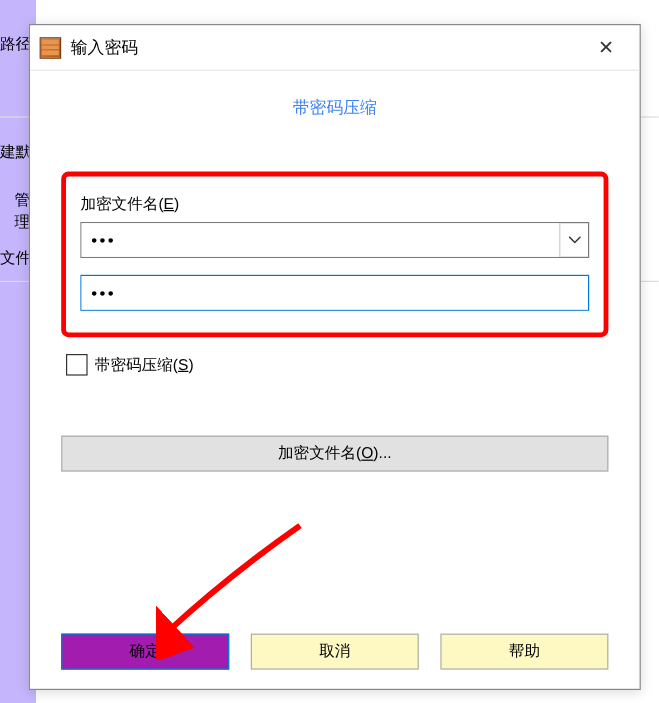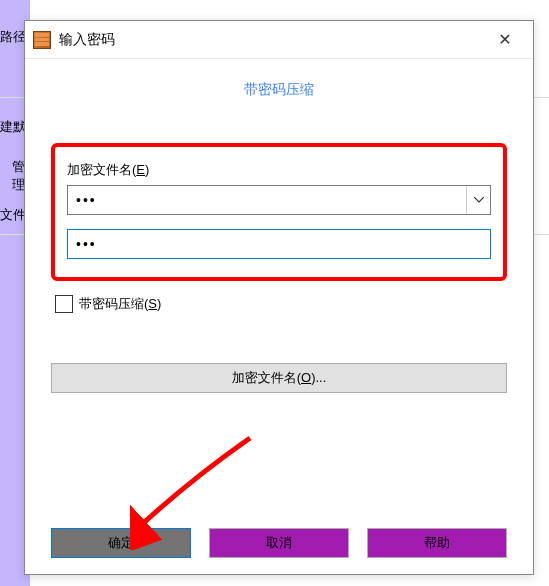--- a/index.html
+++ b/index.html
@@ -140,25 +140,25 @@
       display: flex;
       justify-content: space-between;
     }
     .footer-btns button {
       width: 140px;
       height: 30px;
       font-size: 13px;
       font-family: inherit;
       cursor: pointer;
       border: 1px solid #adadad;
-      background: #a21caf;
+      background: #fef9c3;
     }
     .footer-btns button.primary {
       border: 1px solid #0078d7;
-      background: #737373;
+      background: #a21caf;
     }
     .arrow {
       position: absolute;
       left: 130px;
       top: 430px;
       pointer-events: none;
     }
     .bg-hr {
       position: absolute;
       left: 0;

